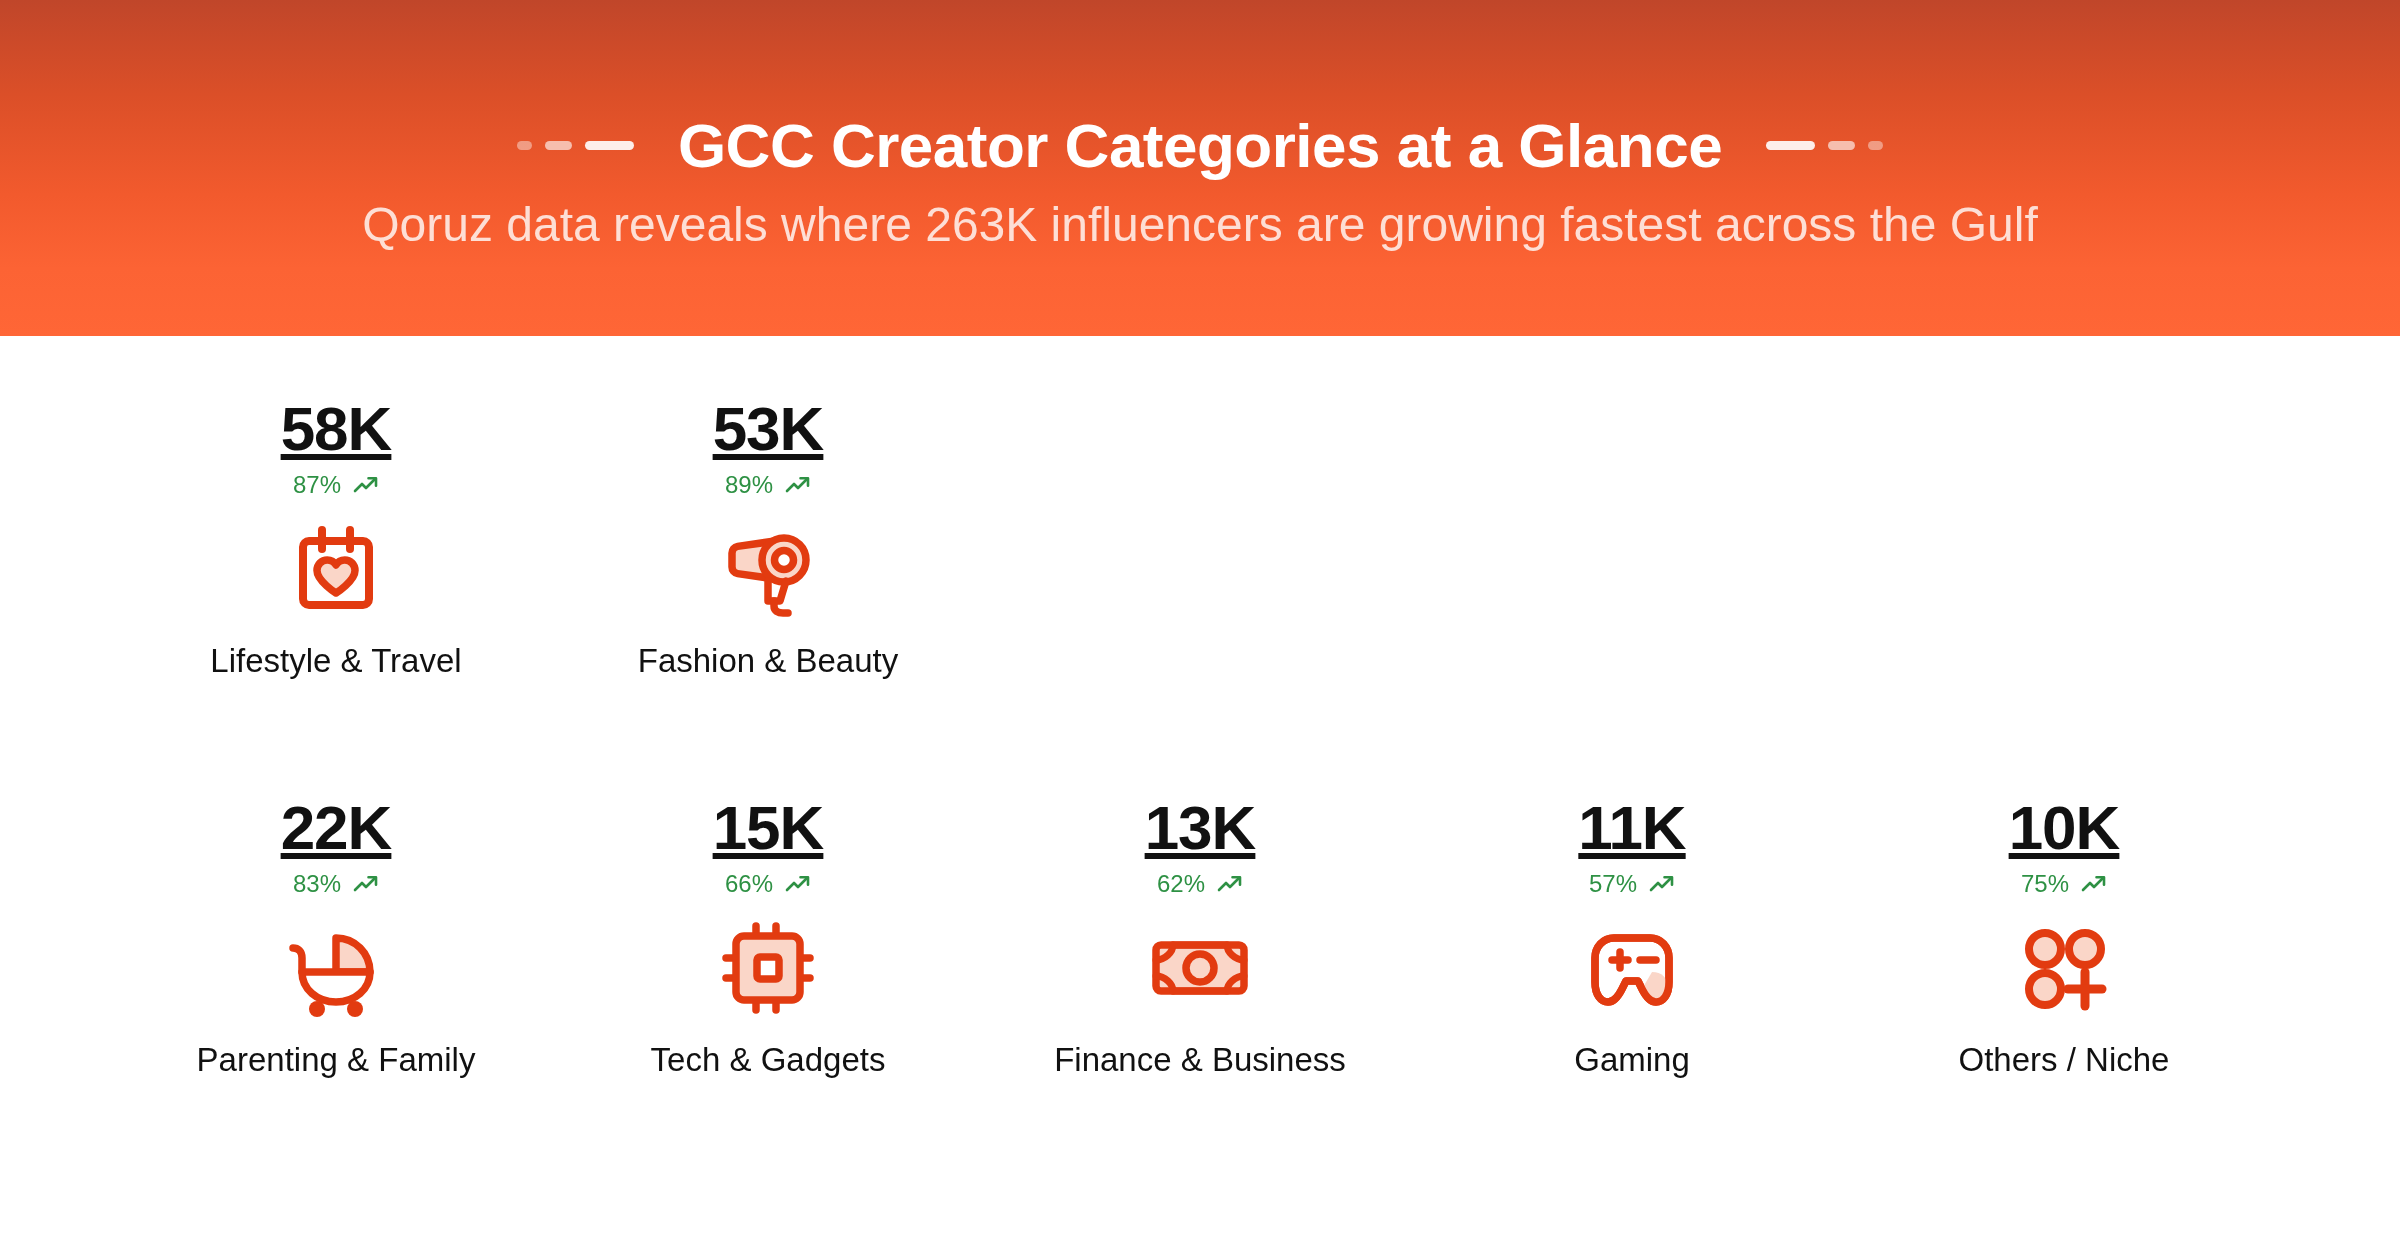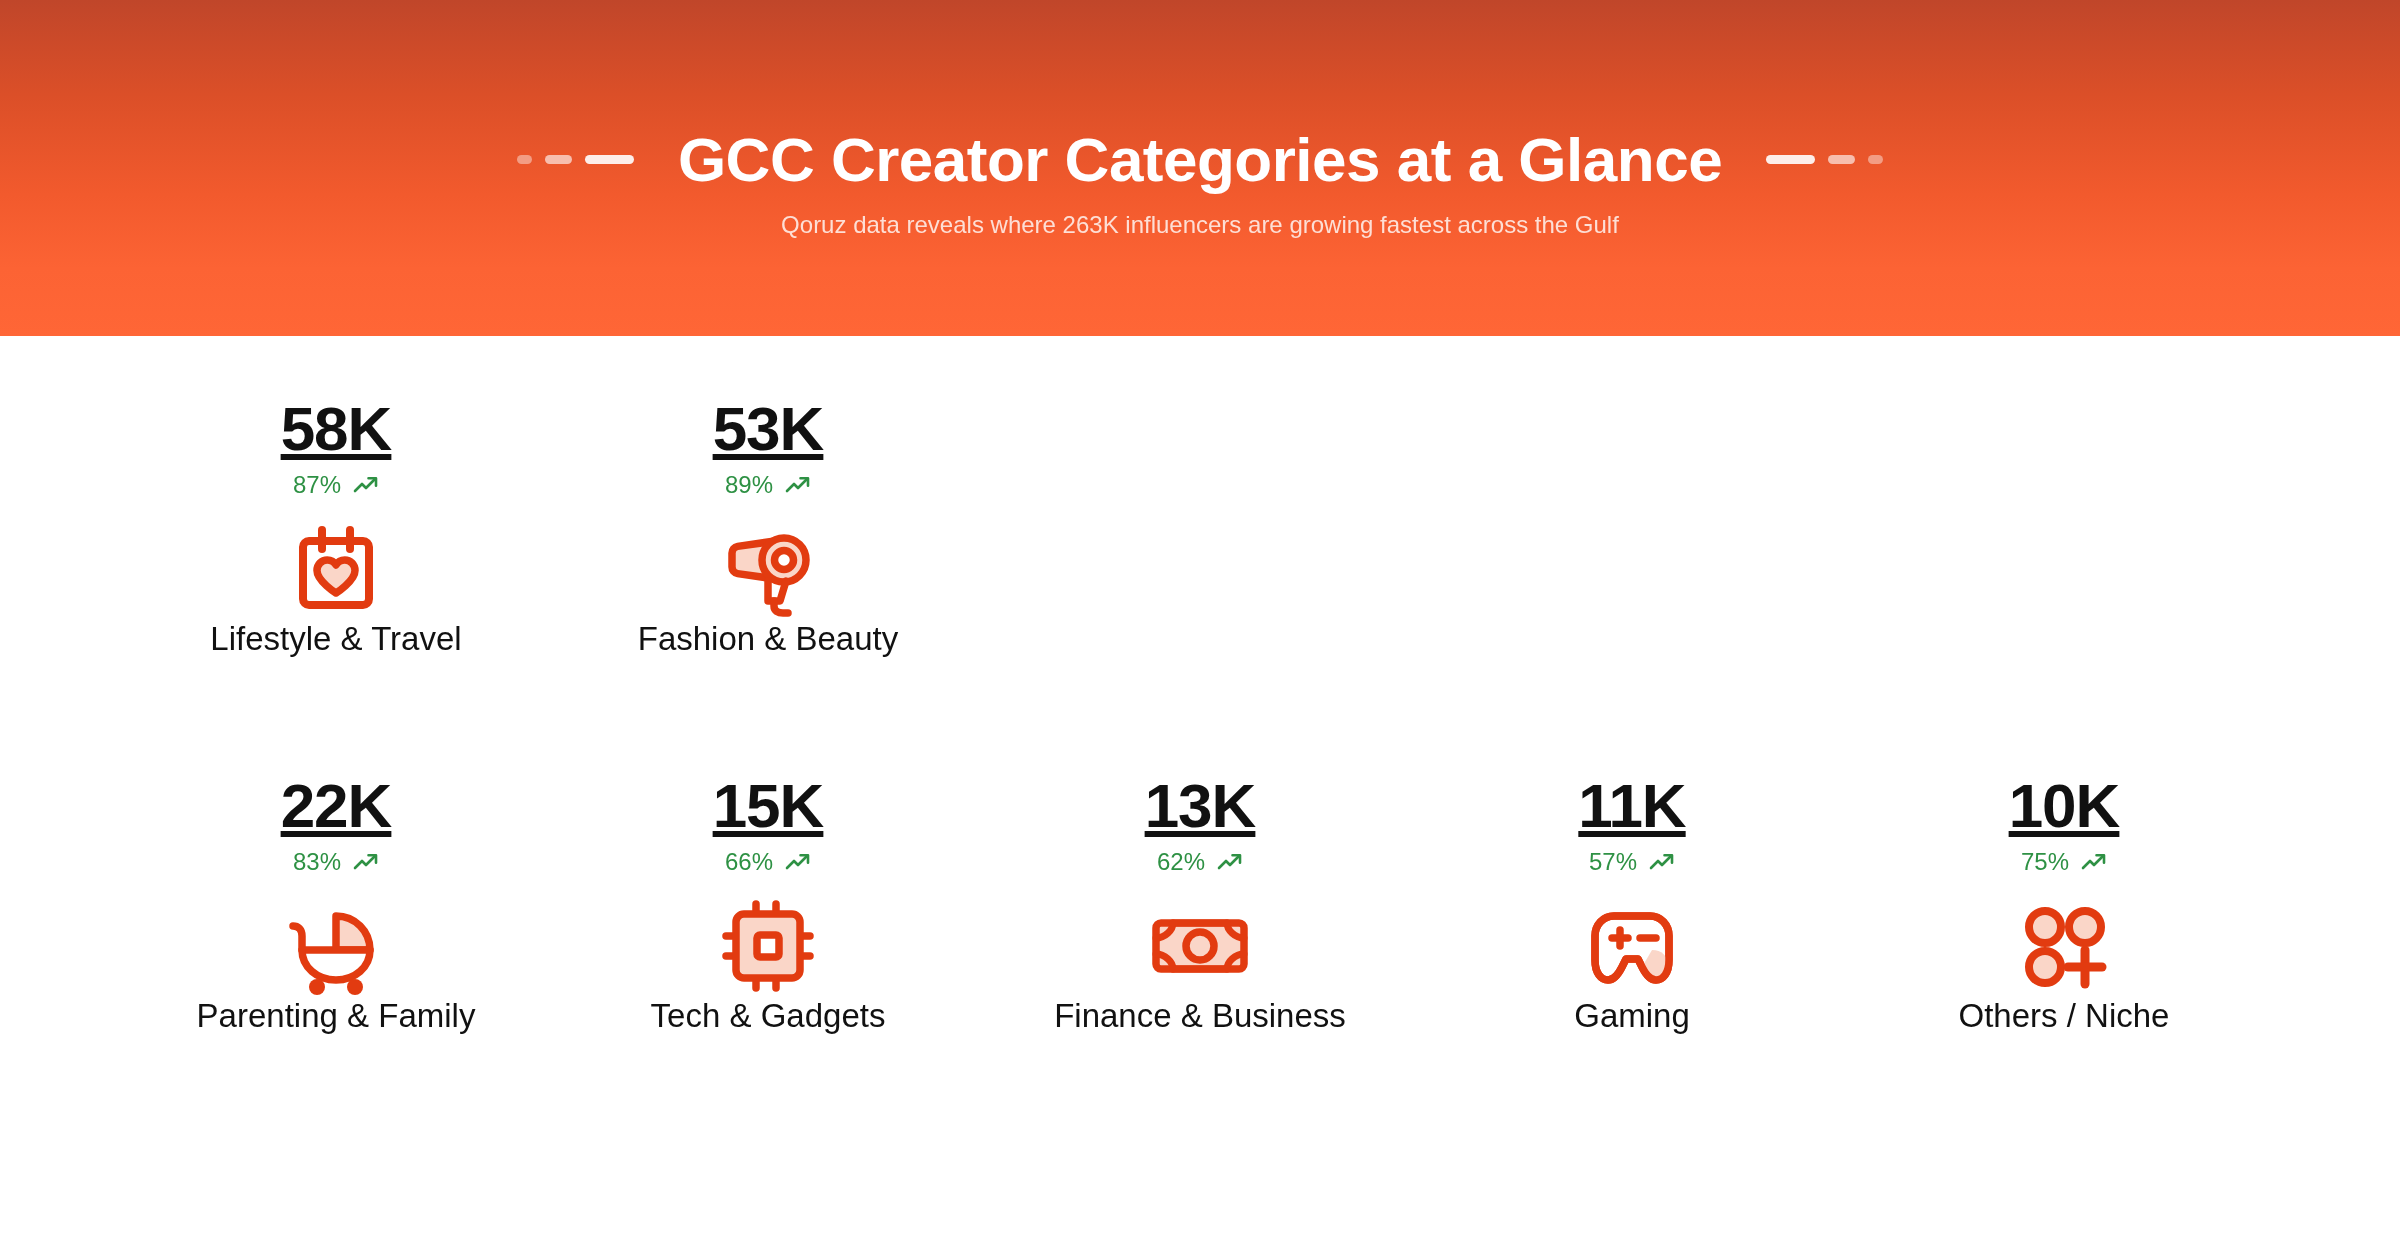--- a/index.html
+++ b/index.html
@@ -28,21 +28,21 @@
   .dashes { display:flex; align-items:center; gap:13px; }
   .dash { height:9px; border-radius:5px; background:#ffffff; display:block; }
   .dashes.left .d1 { width:15px; opacity:.42; }
   .dashes.left .d2 { width:27px; opacity:.62; }
   .dashes.left .d3 { width:49px; opacity:.90; }
   .dashes.right .d1 { width:49px; opacity:.90; }
   .dashes.right .d2 { width:27px; opacity:.62; }
   .dashes.right .d3 { width:15px; opacity:.42; }
   .subtitle {
     margin-top:16px;
-    font-size:24px; font-weight:400;
+    font-size:48px; font-weight:400;
     color:rgba(255,255,255,.80);
     white-space:nowrap;
   }
 
   
   .grid-wrap { padding:62px 120px 0 120px; }
   .row {
     display:grid;
     grid-template-columns:repeat(5,1fr);
     margin-bottom:118px;
@@ -61,20 +61,21 @@
     color:#2E9144; font-size:24px; font-weight:500; line-height:1;
   }
   .growth svg { display:block; }
   .icon-box {
     margin-top:20px;
     height:104px;
     display:flex; align-items:center; justify-content:center;
   }
   .icon-box svg { display:block; }
   .cat-label {
+    margin-top:22px;
     font-size:33px; font-weight:400; color:#111111;
     line-height:1.1; white-space:nowrap; text-align:center;
   }
 </style>
 </head>
 <body>
 
 <div class="page">
 
   <div class="header">

